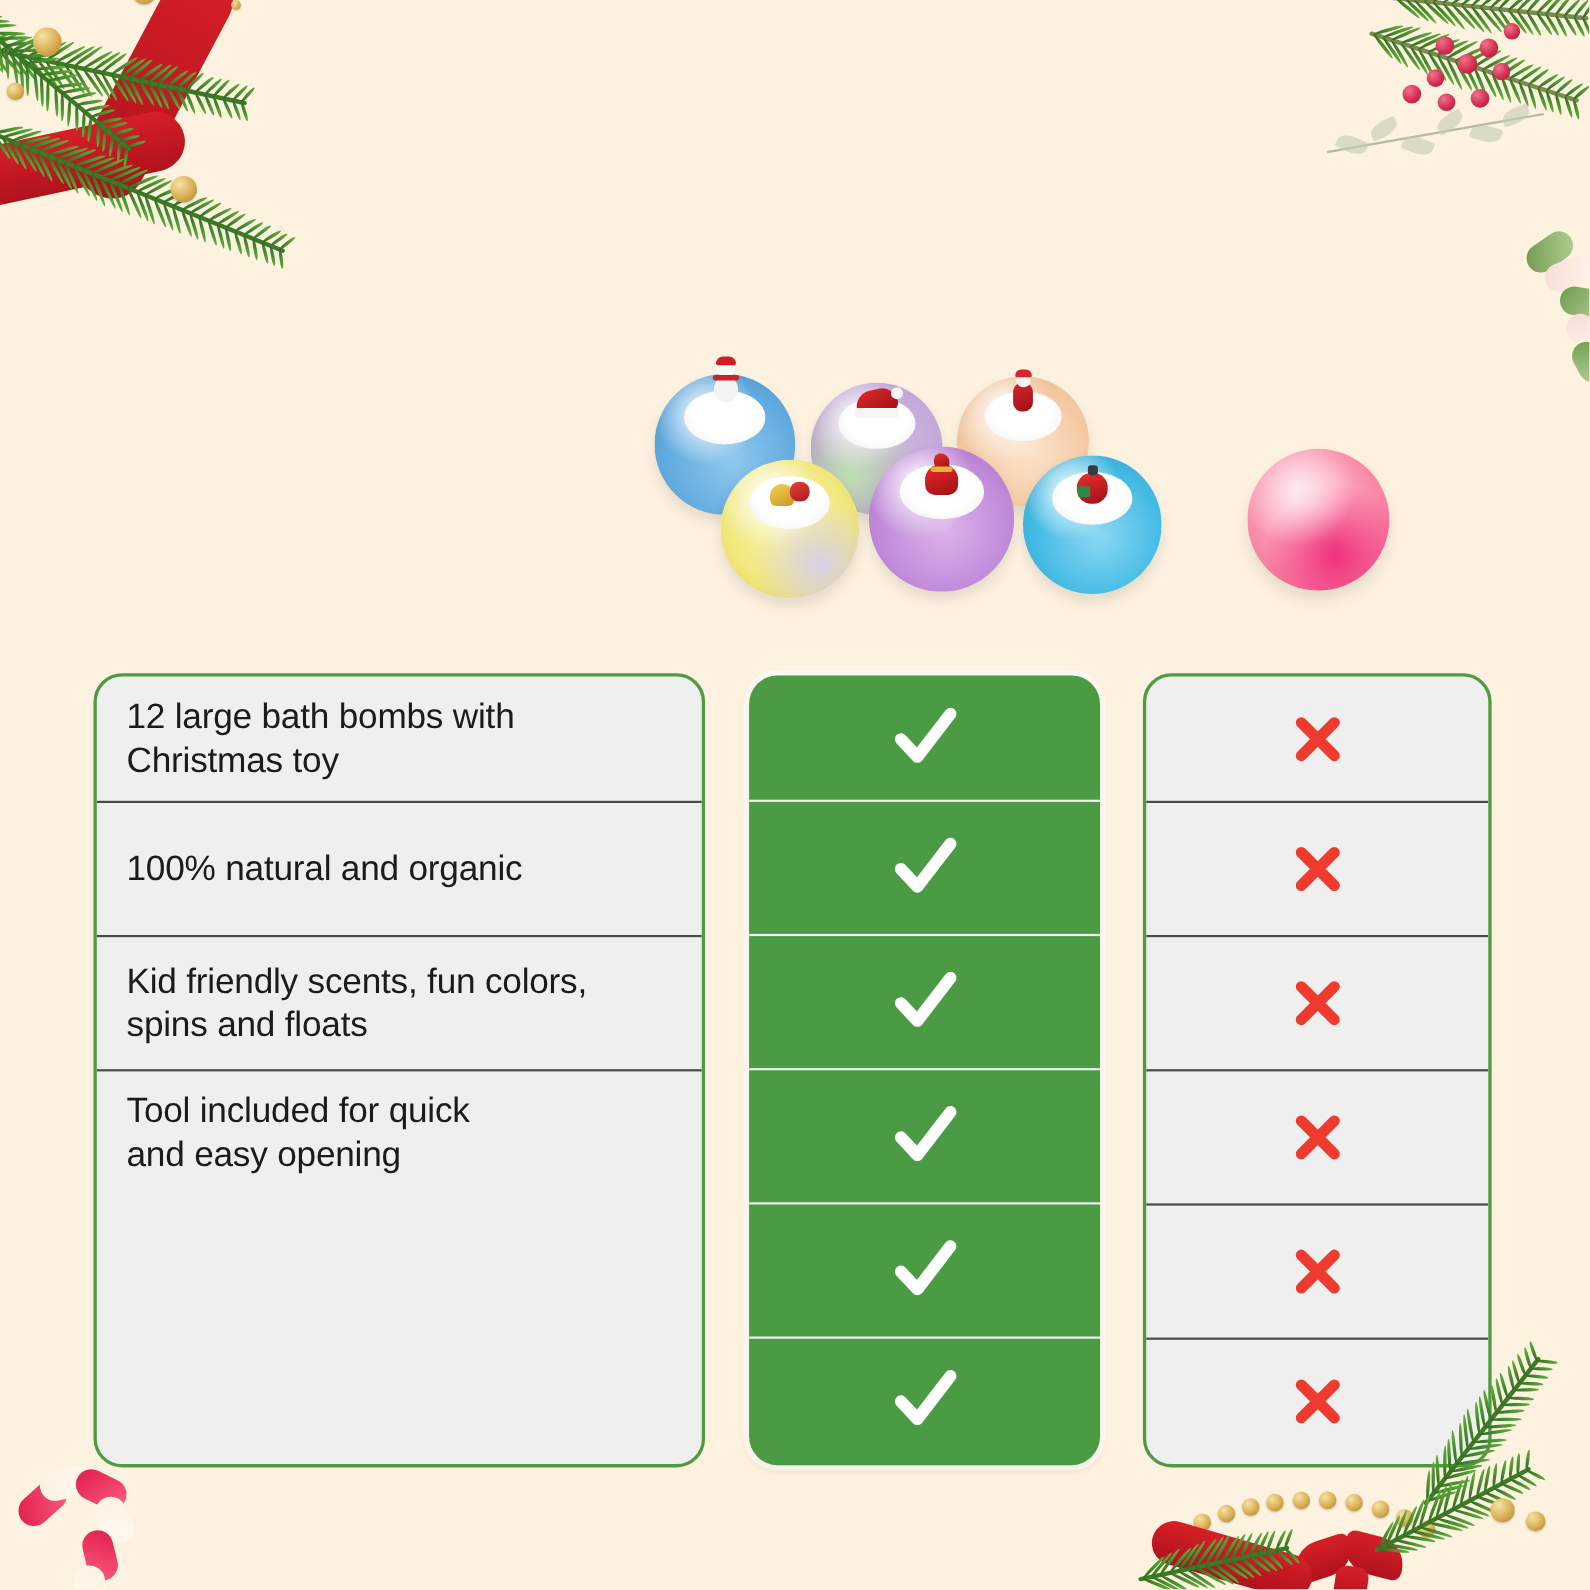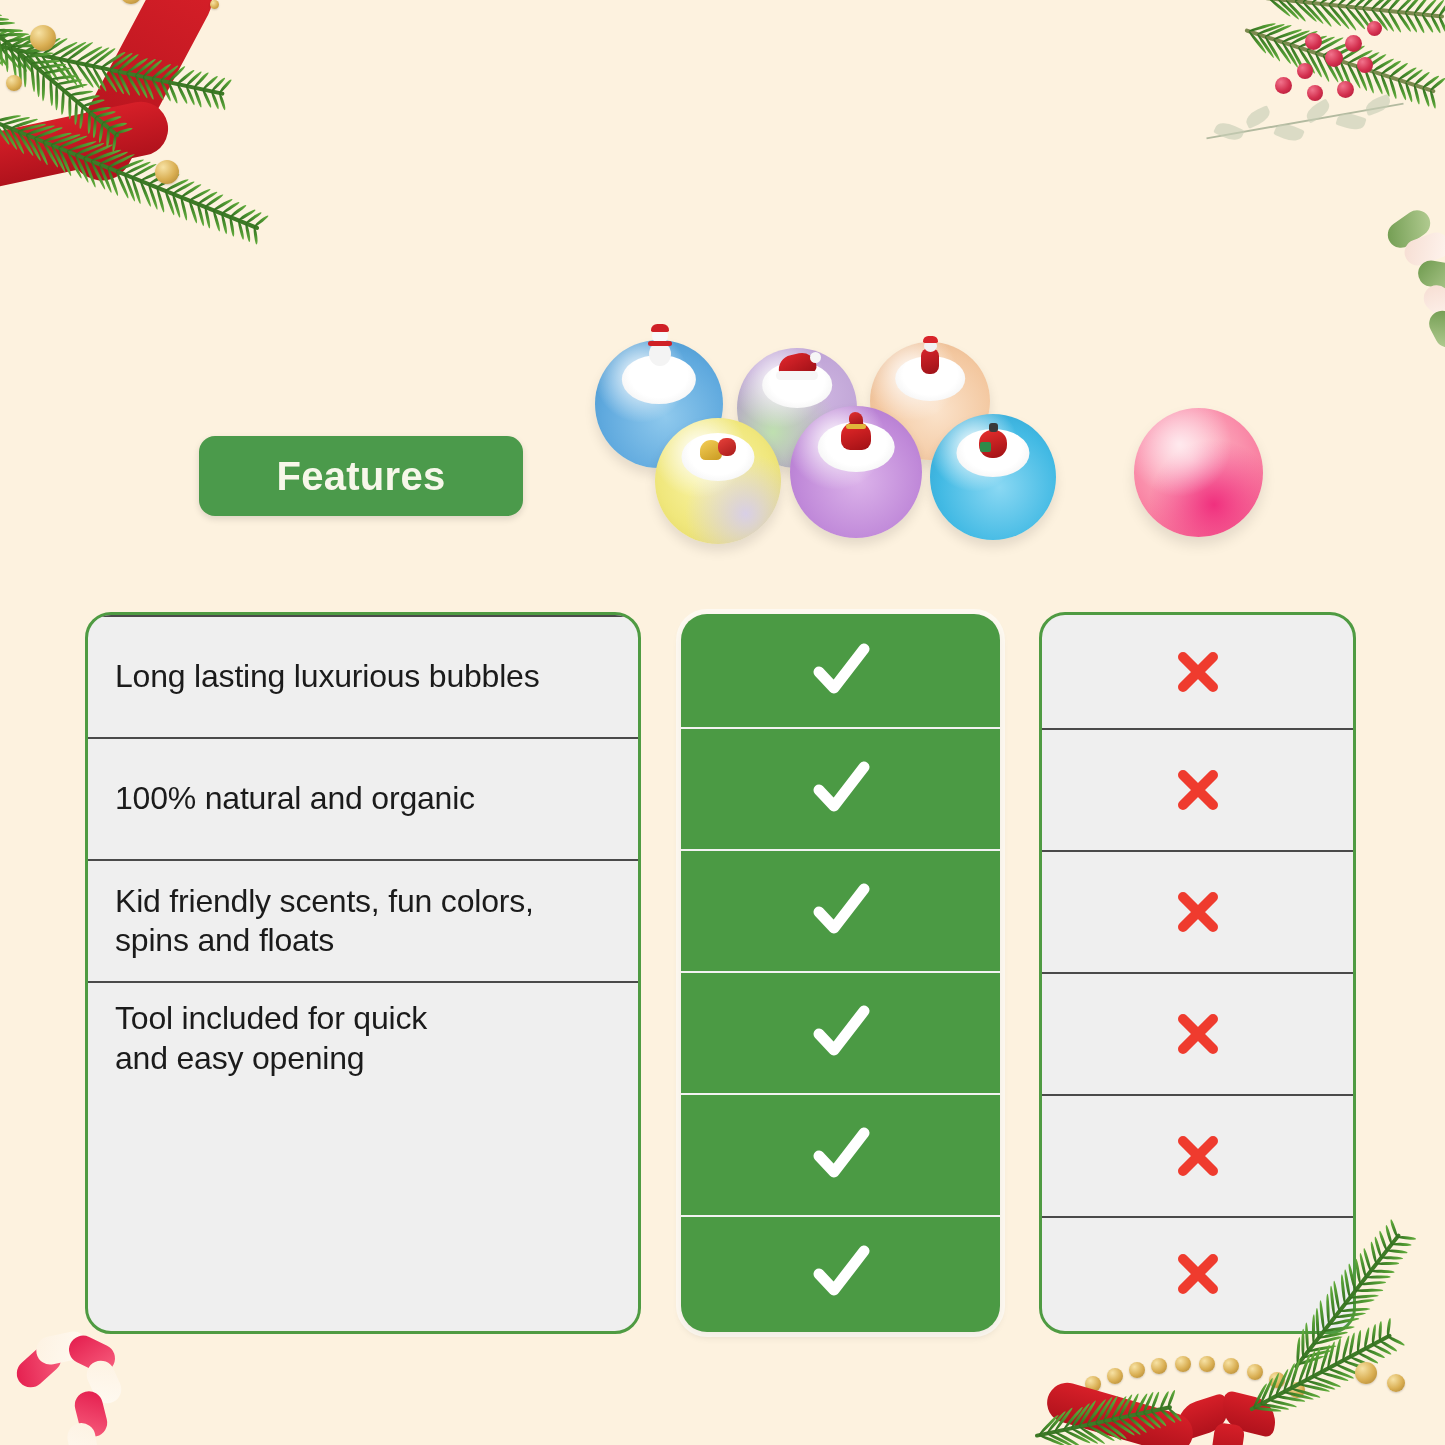--- a/index.html
+++ b/index.html
@@ -475,23 +475,20 @@
 
   <div class="cane deco" style="left:1378px; top:212px; width:90px; height:130px;">
     <div class="cane-seg" style="left:8px;  top:4px;  width:46px; height:26px; background:linear-gradient(120deg,#6e9a4e,#b7cf96); transform:rotate(-35deg); border-radius:13px;"></div>
     <div class="cane-seg" style="left:26px; top:24px; width:46px; height:26px; background:linear-gradient(120deg,#f6ddd2,#fff6f0); transform:rotate(-20deg); border-radius:13px;"></div>
     <div class="cane-seg" style="left:40px; top:50px; width:44px; height:26px; background:linear-gradient(120deg,#6e9a4e,#b7cf96); transform:rotate(10deg); border-radius:13px;"></div>
     <div class="cane-seg" style="left:44px; top:78px; width:40px; height:26px; background:linear-gradient(120deg,#f6ddd2,#fff6f0); transform:rotate(42deg); border-radius:13px;"></div>
     <div class="cane-seg" style="left:48px; top:104px;width:38px; height:26px; background:linear-gradient(120deg,#6e9a4e,#b7cf96); transform:rotate(62deg); border-radius:13px;"></div>
   </div>
 
 
-  <div id="features-badge">
-    <span>Features</span>
-  </div>
 
   <div id="product-group">
 
     <div class="bomb" style="left:10px; top:40px; width:128px; height:128px;
                 background:radial-gradient(circle at 36% 28%, #ffffff 0%, rgba(255,255,255,0) 38%),
                            radial-gradient(circle at 55% 60%, #8fc9ed 0%, #5fa9de 60%, #3d8cc4 100%);
                 box-shadow:0 7px 12px rgba(0,0,0,.10);">
       <div class="cap"></div>
       <div class="toy" style="top:-14px; width:38px; height:46px;">
         <div style="position:absolute; left:9px; top:16px; width:22px; height:24px; background:#f4f4f4; border-radius:50%;"></div>
@@ -561,22 +558,22 @@
         <div style="position:absolute; left:6px;  top:20px; width:11px; height:10px; background:#2f8a4a; border-radius:2px;"></div>
       </div>
     </div>
   </div>
 
   <div id="pink-bomb"></div>
 
   <div id="table">
 
     <div class="col" id="col-features">
-      <div class="row sep-dark" style="height:122px;">
-        <span>Long lasting luxurious bubbles</span>
+      <div class="row" style="height:113px;">
+        <span>12 large bath bombs with<br>Christmas toy</span>
       </div>
       <div class="row sep-dark" style="height:122px;">
         <span>100% natural and organic</span>
       </div>
       <div class="row sep-dark" style="height:122px;">
         <span>Kid friendly scents, fun colors,<br>spins and floats</span>
       </div>
       <div class="row sep-dark" style="height:113px;">
         <span>Tool included for quick<br>and easy opening</span>
       </div>

